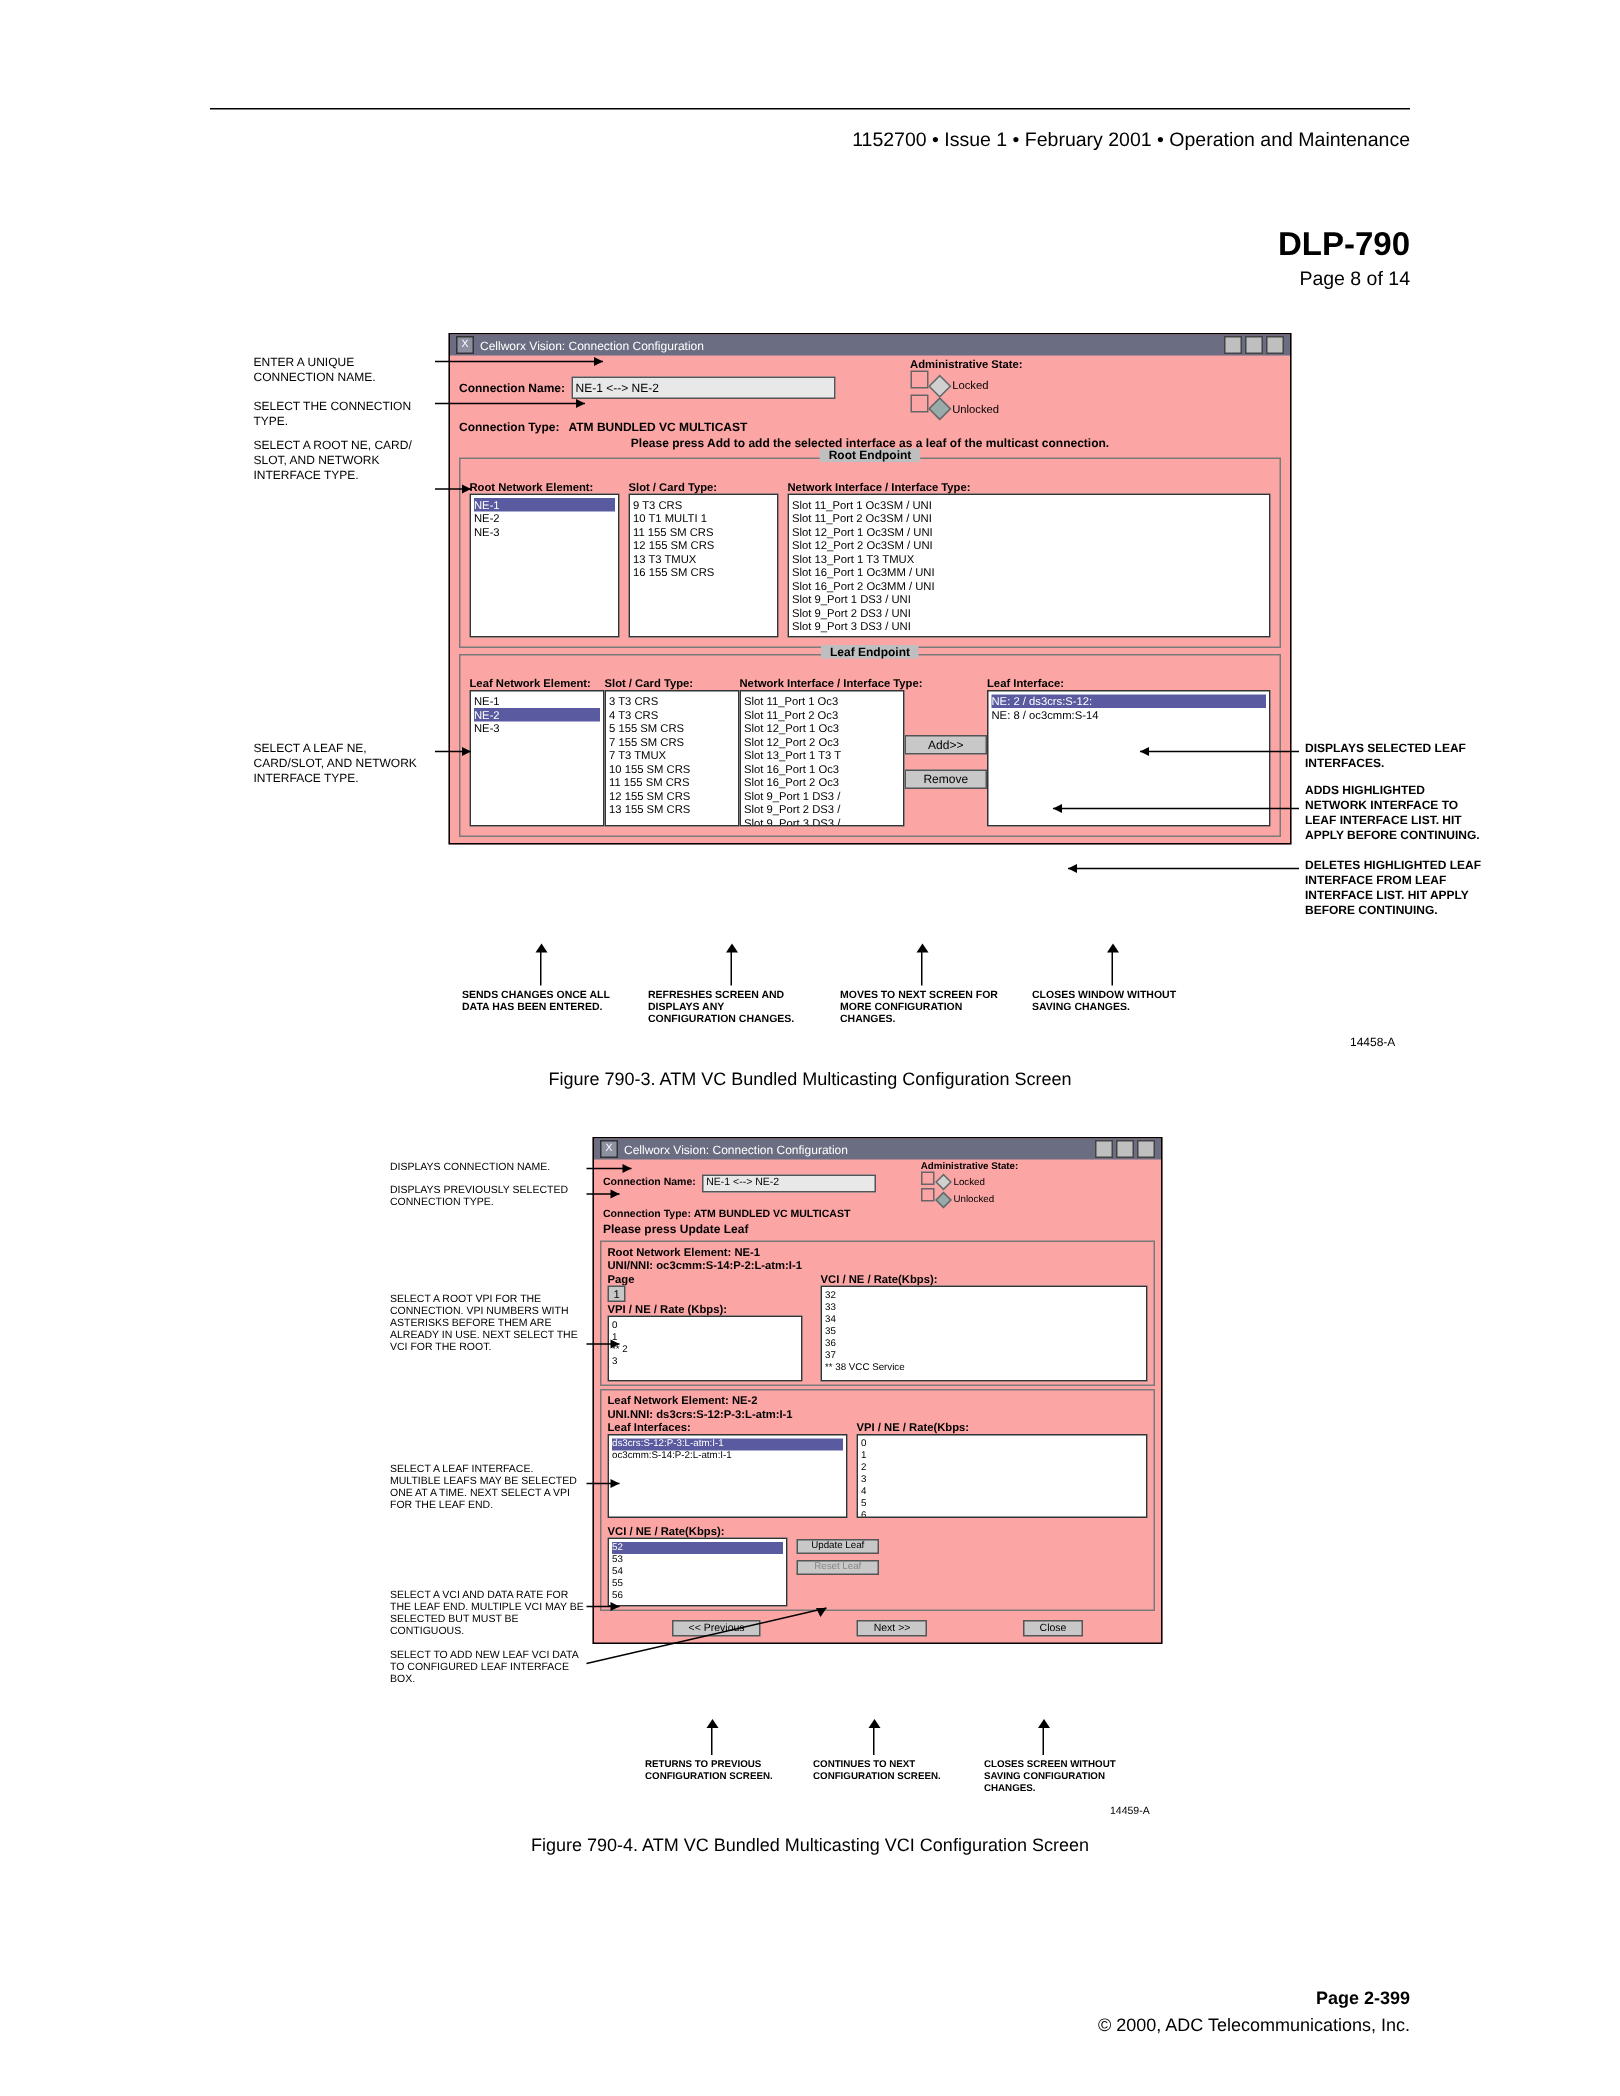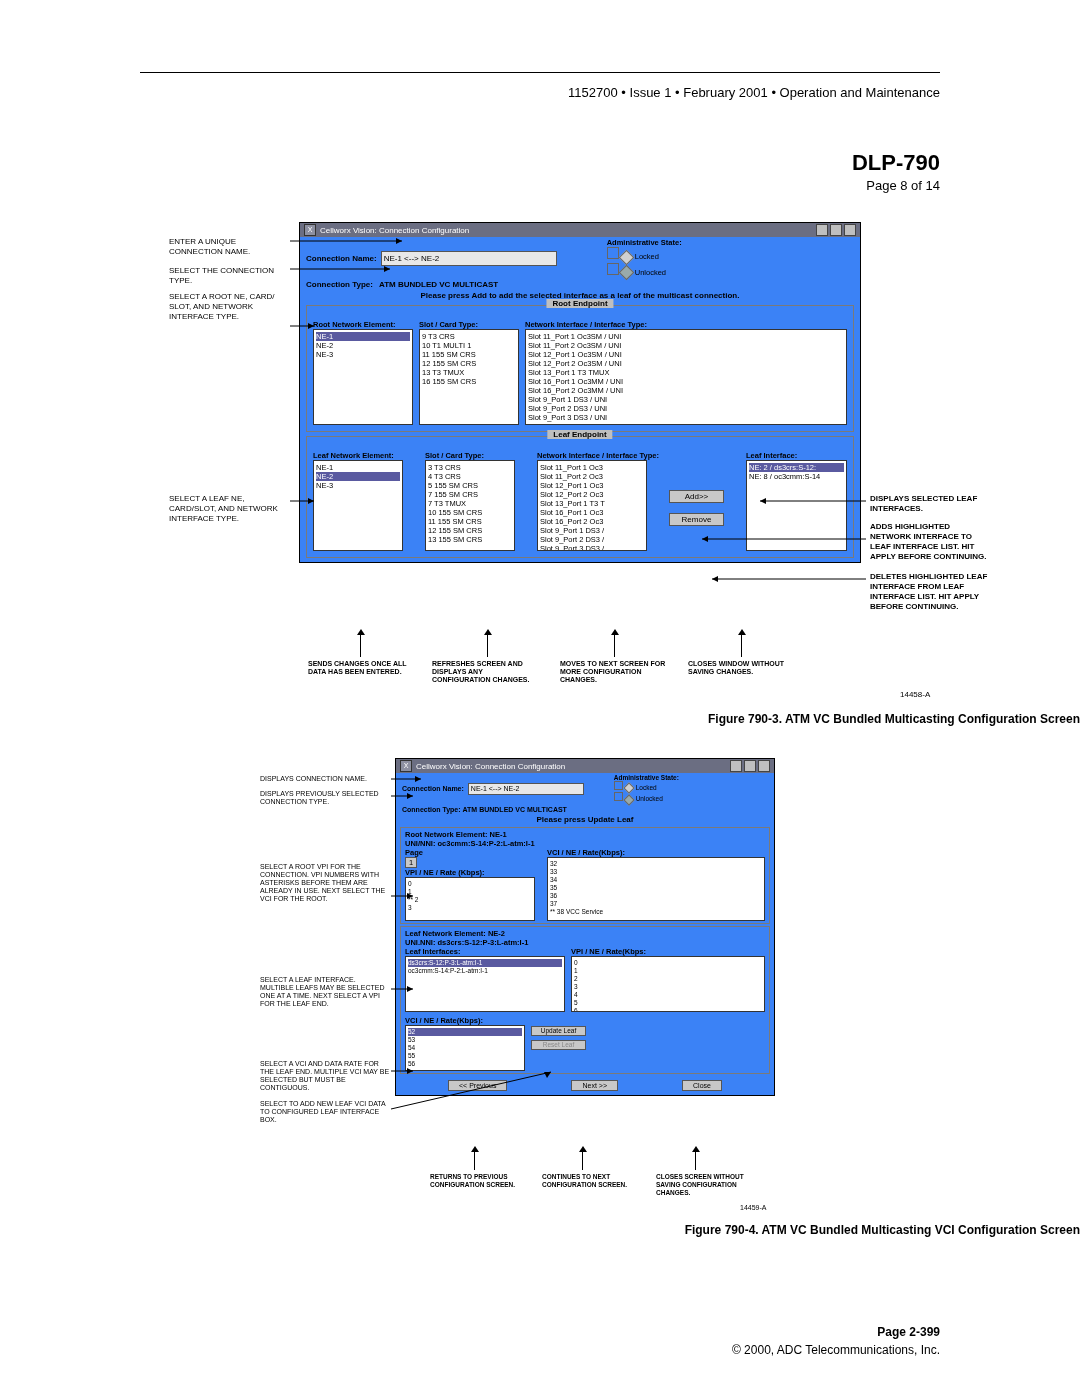--- a/index.html
+++ b/index.html
@@ -1,41 +1,41 @@
 <!DOCTYPE html>
 <html><head>
 <meta charset="utf-8">
 <style>
   html,body{margin:0;padding:0;background:#fff;font-family:Arial,Helvetica,sans-serif;color:#000}
   .page{width:1080px;height:1397px;margin:0 auto;position:relative;background:#fff}
   .rule{position:absolute;left:140px;right:140px;top:72px;border-top:1px solid #000}
   .hdr-line{position:absolute;top:85px;right:140px;font-size:13px}
   .dlp{position:absolute;top:150px;right:140px;font-size:22px;font-weight:bold}
   .pn{position:absolute;top:178px;right:140px;font-size:13px;font-weight:normal}
-  .win{position:absolute;background:#3b82f6;border:1px solid #000;font-family:Arial,Helvetica,sans-serif;font-size:8px}
+  .win{position:absolute;background:#fca5a5;border:1px solid #000;font-family:Arial,Helvetica,sans-serif;font-size:8px}
   .win .ttl{background:#6b6e82;color:#fff;padding:1px 4px;font-size:8px;display:flex;align-items:center}
   .win .ttl .x{display:inline-block;width:10px;height:10px;background:#8d90a1;border:1px solid #333;color:#fff;text-align:center;line-height:9px;margin-right:4px;font-size:7px}
   .win .tbtns{margin-left:auto;display:flex;gap:2px}
   .win .tbtns span{display:inline-block;width:10px;height:10px;border:1px solid #444;background:#bfbfbf}
   .row{display:flex;align-items:center;padding:1px 6px;font-size:8px}
   .lbl{font-weight:bold;white-space:nowrap}
   .field{background:#e8e8e8;border:1px solid #555;padding:0 2px;height:13px;line-height:13px}
   .group{border:1px solid #7a7a7a;margin:4px 6px;position:relative;padding:14px 6px 6px}
   .group-title{position:absolute;top:-7px;left:50%;transform:translateX(-50%);background:#bfbfbf;padding:0 6px;font-weight:bold;font-size:8px}
   .listbox{background:#fff;border:1px solid #333;height:90px;overflow:hidden;padding:2px;font-size:7.5px;line-height:9px}
   .tiny{font-size:7.5px;line-height:9px}
   .btn{display:inline-block;background:#c8c8c8;border:1px solid #555;padding:1px 10px;font-size:8px;text-align:center}
   .btnrow{display:flex;justify-content:space-around;padding:6px 0}
   .radio{display:inline-block;width:9px;height:9px;border:1px solid #666;background:#d0d0d0;transform:rotate(45deg);margin-right:3px;vertical-align:middle}
   .radio.sel{background:#9aa}
   .lock{display:inline-block;width:10px;height:10px;border:1px solid #666}
   .ann{position:absolute;font-size:8px;font-weight:normal;line-height:10px;text-transform:uppercase}
   .annR{position:absolute;font-size:8px;font-weight:bold;line-height:10px;text-transform:uppercase}
   svg.lead{position:absolute;overflow:visible}
-  .figcap{position:absolute;width:100%;text-align:right;font-size:12px;font-weight:bold}
+  .figcap{position:absolute;width:100%;text-align:center;font-size:12px;font-weight:normal}
   .footer{position:absolute;left:0;right:0;bottom:40px;text-align:center;font-size:12px}
   .footer .pl{font-weight:bold}
   .arrowV{position:absolute;width:1px;background:#000}
   .arrowV:before{content:"";position:absolute;top:-4px;left:-3px;border-left:4px solid transparent;border-right:4px solid transparent;border-bottom:6px solid #000}
   .small-note{font-size:7px;font-weight:bold;line-height:8px;text-align:left;text-transform:uppercase}
   .idnum{position:absolute;font-size:8px}
   .hbtn{display:inline-block;background:#c8c8c8;border:1px solid #555;font-size:7.5px;padding:0 3px}
 </style>
 </head>
 <body>
@@ -109,21 +109,21 @@
               <div>Slot 9_Port 1 DS3 / UNI</div>
               <div>Slot 9_Port 2 DS3 / UNI</div>
               <div>Slot 9_Port 3 DS3 / UNI</div>
             </div>
         </div>
       </div>
     </div>
 
     <div class="group">
       <div class="group-title">Leaf Endpoint</div>
-      <div style="display:flex;gap:22px">
+      <div style="display:flex;gap:0">
         <div style="width:90px">
           <div class="lbl tiny">Leaf Network Element:</div>
           <div class="listbox" style="height:85px" id="f1-leaf-ne">
               <div>NE-1</div>
               <div style="background: rgb(90, 90, 160); color: rgb(255, 255, 255);">NE-2</div>
               <div>NE-3</div>
             </div>
         </div>
         <div style="width:90px">
           <div class="lbl tiny">Slot / Card Type:</div>
@@ -232,21 +232,21 @@
       <span class="lbl">Connection Name:</span>
       <span class="field" style="width:110px;height:10px;line-height:10px;margin-left:4px;font-size:7px">NE-1 &lt;--&gt; NE-2</span>
       <span style="flex:0 0 30px"></span>
       <div style="font-size:6.5px">
         <div class="lbl">Administrative State:</div>
         <div><span class="lock" style="width:7px;height:7px"></span> <span class="radio" style="width:6px;height:6px"></span><span>Locked</span></div>
         <div><span class="lock" style="width:7px;height:7px"></span> <span class="radio sel" style="width:6px;height:6px"></span><span>Unlocked</span></div>
       </div>
     </div>
     <div class="row" style="font-size:7px"><span class="lbl">Connection Type:</span>&nbsp;<span class="lbl">ATM BUNDLED VC MULTICAST</span></div>
-    <div class="row" style="justify-content:center">
+    <div class="row" style="justify-content:flex-start">
         <span class="lbl">Please press Update Leaf</span>
       </div>
 
     <div style="border:1px solid #7a7a7a;margin:2px 4px;padding:2px 4px">
       <div class="lbl tiny">Root Network Element:  NE-1</div>
       <div class="lbl tiny">UNI/NNI:  oc3cmm:S-14:P-2:L-atm:I-1</div>
       <div style="display:flex;gap:12px">
         <div style="width:130px">
           <div class="tiny"><span class="lbl">Page</span></div>
           <div><span class="hbtn">1</span></div>

